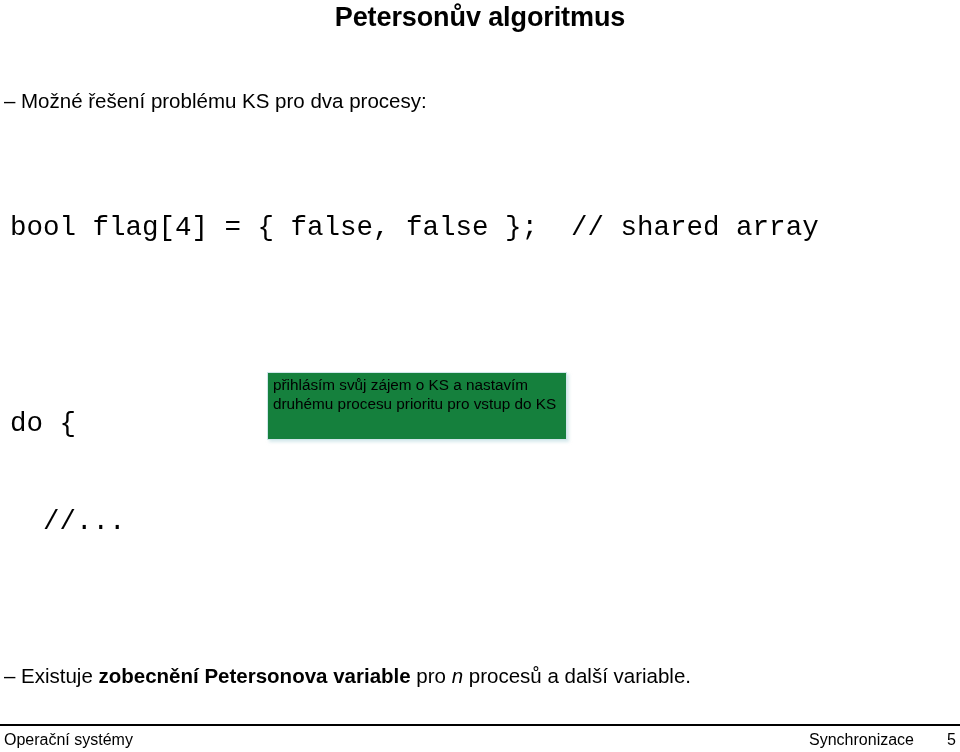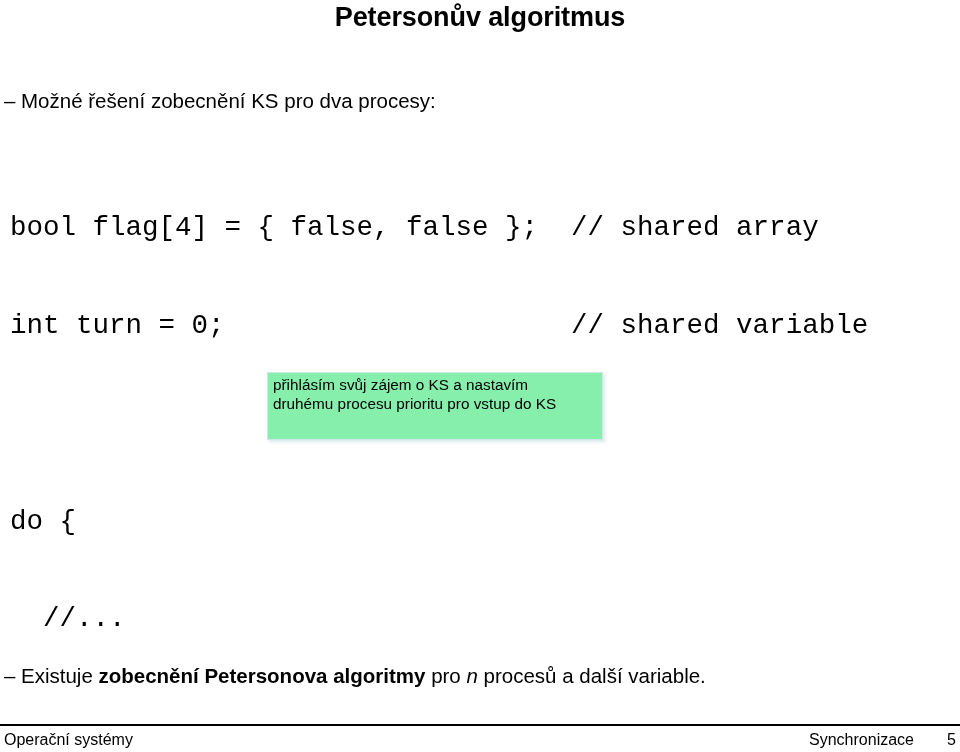--- a/index.html
+++ b/index.html
@@ -66,24 +66,24 @@
     letter-spacing: 0px;
   }
   .code-line { height: 32.6px; white-space: pre; }
   .code-line.blank { color: transparent; }
 
   
   #callout-box {
     position: absolute;
     left: 267px;
     top: 372px;
-    width: 336px;
+    width: 300px;
     height: 68px;
     box-sizing: border-box;
-    background: #86efac;
+    background: #15803d;
     border: 1.5px solid #cfe6ea;
     box-shadow: 2px 2px 3px rgba(180, 215, 220, 0.55);
   }
   #callout-text {
     position: absolute;
     left: 5px;
     top: 2px;
     width: 291px;
     font-family: "Liberation Sans", sans-serif;
     font-size: 15.3px;
@@ -112,26 +112,25 @@
   #footer-right { right: 46px; }
   #footer-page  { right: 4px; }
 </style>
 </head>
 <body>
 
 <div id="slide-title">Petersonův algoritmus</div>
 
 <div class="bullet-row" id="bullet-intro">
   <span class="bullet-dash">–</span>
-  <span class="bullet-text">Možné řešení zobecnění KS pro dva procesy:</span>
+  <span class="bullet-text">Možné řešení problému KS pro dva procesy:</span>
 </div>
 
 <div id="code-block">
   <div class="code-line">bool flag[4] = { false, false };  // shared array</div>
-  <div class="code-line">int turn = 0;                     // shared variable</div>
   <div class="code-line blank"></div>
   <div class="code-line">do {</div>
   <div class="code-line">  //...</div>
   
   
   
   
   
   
   
@@ -139,19 +138,19 @@
   
   
 </div>
 
 <div id="callout-box">
   <div id="callout-text">přihlásím svůj zájem o KS a nastavím druhému procesu prioritu pro vstup do KS</div>
 </div>
 
 <div class="bullet-row" id="bullet-outro">
   <span class="bullet-dash">–</span>
-  <span class="bullet-text"><span>Existuje </span><span class="b-bold">zobecnění Petersonova algoritmy</span><span> pro </span><span class="b-ital">n</span><span> procesů a další variable.</span></span>
+  <span class="bullet-text"><span>Existuje </span><span class="b-bold">zobecnění Petersonova variable</span><span> pro </span><span class="b-ital">n</span><span> procesů a další variable.</span></span>
 </div>
 
 <div id="footer-rule"></div>
 <div class="footer-text" id="footer-left">Operační systémy</div>
 <div class="footer-text" id="footer-right">Synchronizace</div>
 <div class="footer-text" id="footer-page">5</div>
 
 </body></html>

